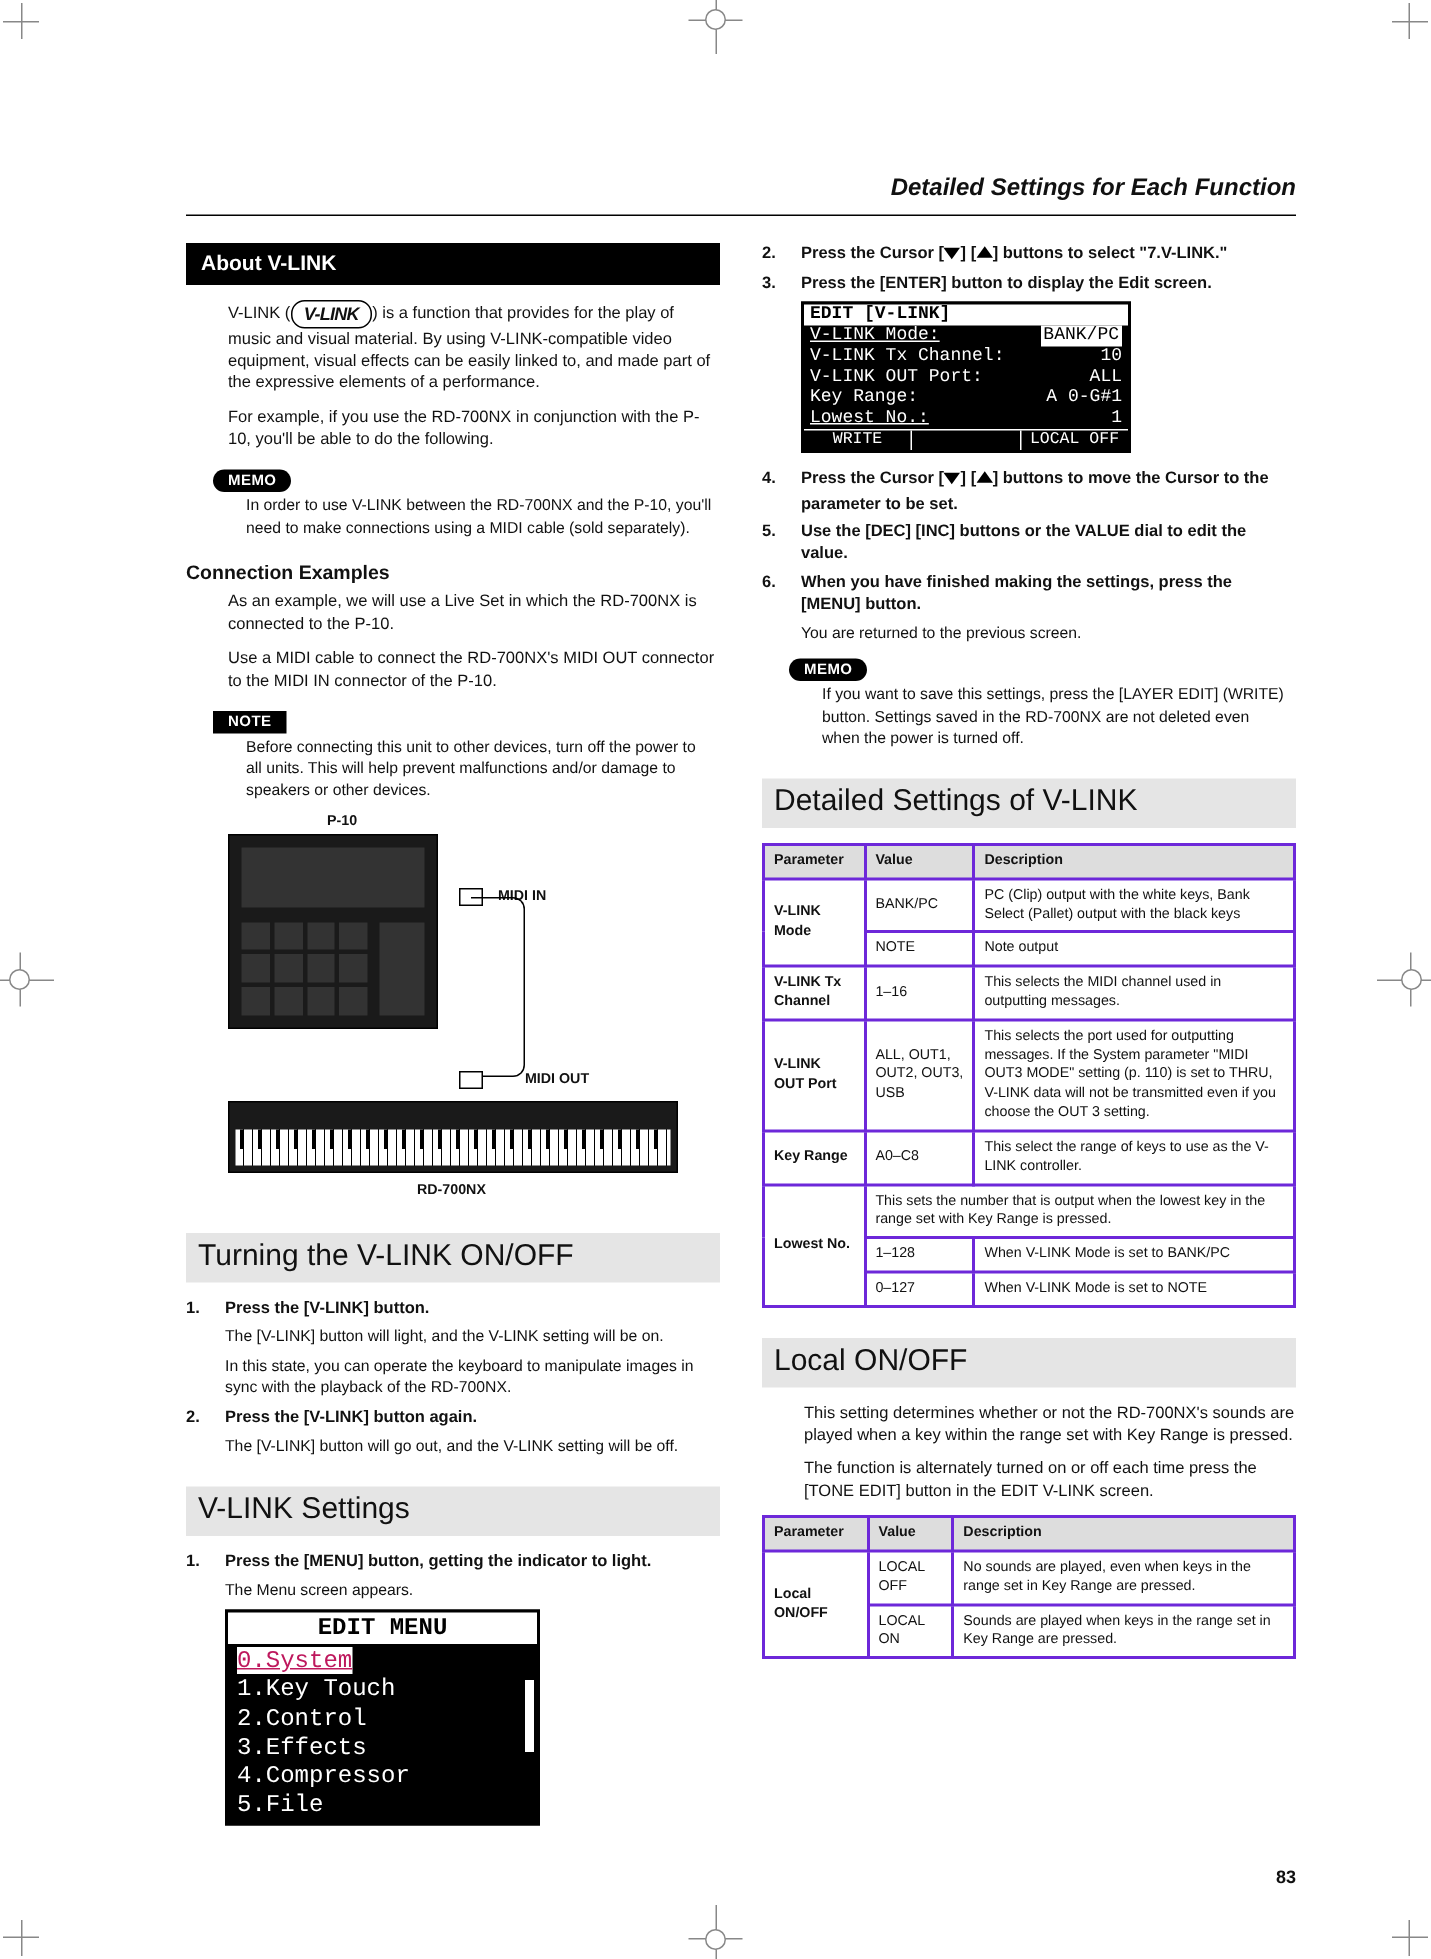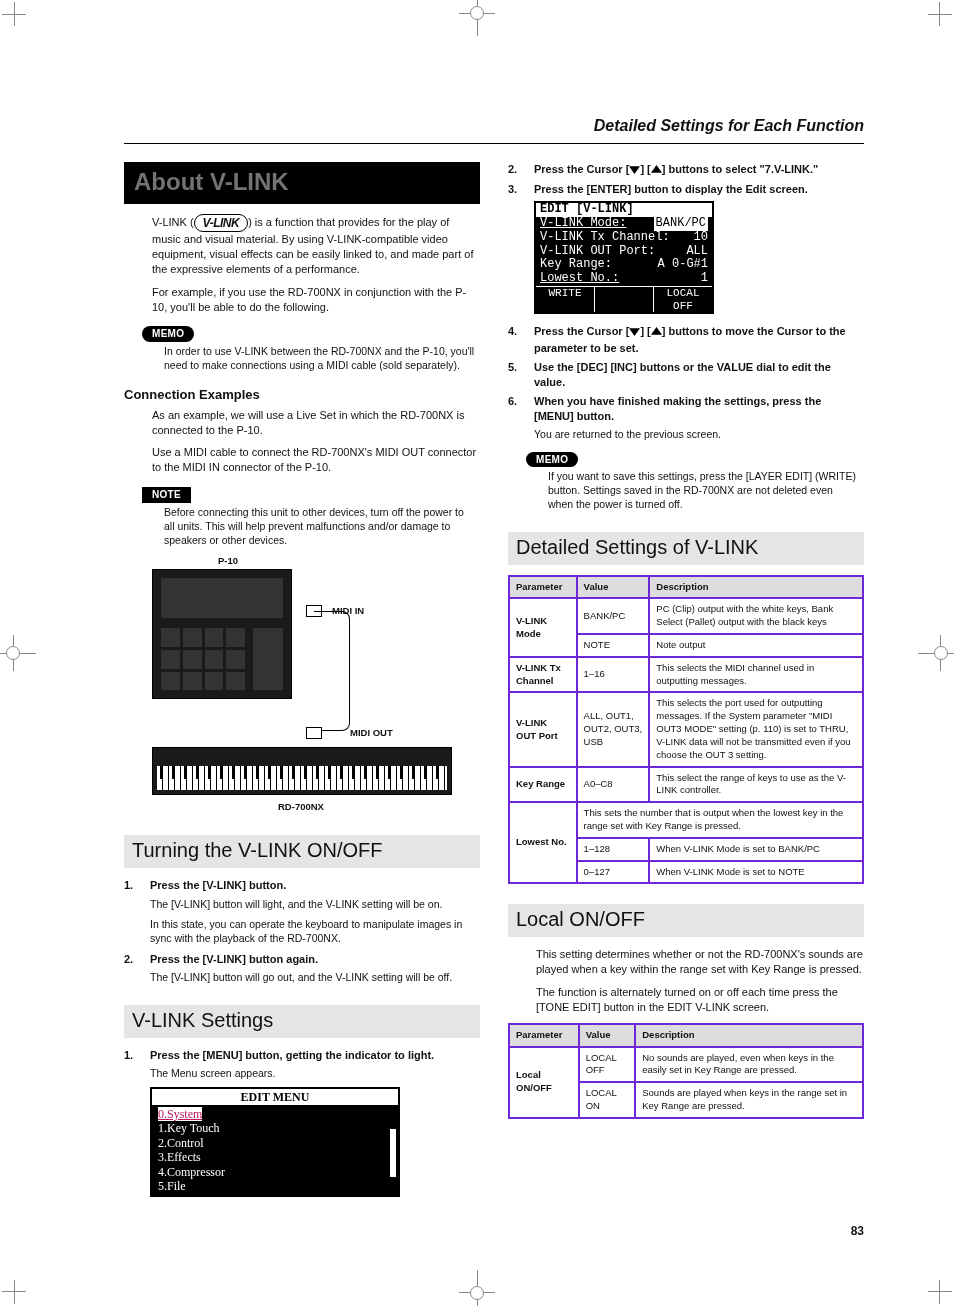--- a/index.html
+++ b/index.html
@@ -42,22 +42,22 @@
     font-size:16px;
     padding-bottom:6px;
     border-bottom:1px solid #000;
     margin-bottom:18px;
   }
 
   .columns{ display:flex; gap:28px; }
   .col{ flex:1 1 0; min-width:0; }
 
   h1.blackbar{
-    background:#000; color:#737373;
-    font-size:24px; font-weight:700;
+    background:#000; color:#ffffff;
+    font-size:14px; font-weight:700;
     padding:4px 10px 6px;
     margin-bottom:10px;
     font-style: normal;
     display:block;
   }
   h2.greybar{
     background:#e5e5e5;
     font-size:20px;
     padding:2px 8px 4px;
     margin:20px 0 10px;
@@ -106,33 +106,33 @@
     vertical-align:middle;
   }
   table.param th{
     background:#ddd;
     font-weight:700;
   }
   table.param .paramcell{ font-weight:700; }
 
   
   .lcd{
-    width:250px; border:2px solid #000; background:#000;
-    font-family:Liberation Serif, serif; font-size:12px;
+    width:210px; border:2px solid #000; background:#000;
+    font-family:Liberation Mono, monospace; font-size:16px;
     color:#fff; line-height:1.2; margin:4px 0 8px 26px;
   }
   .lcd .title{ background:#fff; color:#000; font-weight:700; padding:1px 0; text-align:center;}
   .lcd .body{ padding:2px 6px; }
   .lcd .inv{ background:#fff; color:#be185d; padding:0 0; }
   .lcd .under{ text-decoration:underline; }
   .lcd .scroll{ float:right; width:6px; height:70px; background:#fff; margin:2px; }
   .lcd .scroll .knob{ background:#000; width:100%; height:22px; }
 
   .lcd2{
-    width:180px; border:2px solid #000; background:#000;
+    width:220px; border:2px solid #000; background:#000;
     font-family:"Courier New",monospace; font-size:12px;
     color:#fff; line-height:1.15; margin:2px 0 10px 26px;
   }
   .lcd2 .t{ background:#fff; color:#000; padding:0 4px; font-weight:700; }
   .lcd2 .row{ display:flex; justify-content:space-between; padding:0 4px;}
   .lcd2 .inv{ background:#fff; color:#000; padding:0 2px; }
   .lcd2 .u{ text-decoration:underline; }
   .lcd2 .foot{ display:flex; border-top:1px solid #fff;}
   .lcd2 .foot span{ flex:1; text-align:center; border-right:1px solid #fff; font-size:11px;}
   .lcd2 .foot span:last-child{border-right:none;}
@@ -425,21 +425,21 @@
             <tr>
           <th>Parameter</th>
           <th>Value</th>
           <th>Description</th>
         </tr>
           </thead>
         <tbody>
           <tr>
             <td class="paramcell" rowspan="2">Local ON/OFF</td>
             <td>LOCAL OFF</td>
-            <td>No sounds are played, even when keys in the easily set in Key Range are pressed.</td>
+            <td>No sounds are played, even when keys in the range set in Key Range are pressed.</td>
           </tr>
           <tr>
             <td>LOCAL ON</td>
             <td>Sounds are played when keys in the range set in Key Range are pressed.</td>
           </tr>
         </tbody>
       </table>
     </div>
   </div>
 

